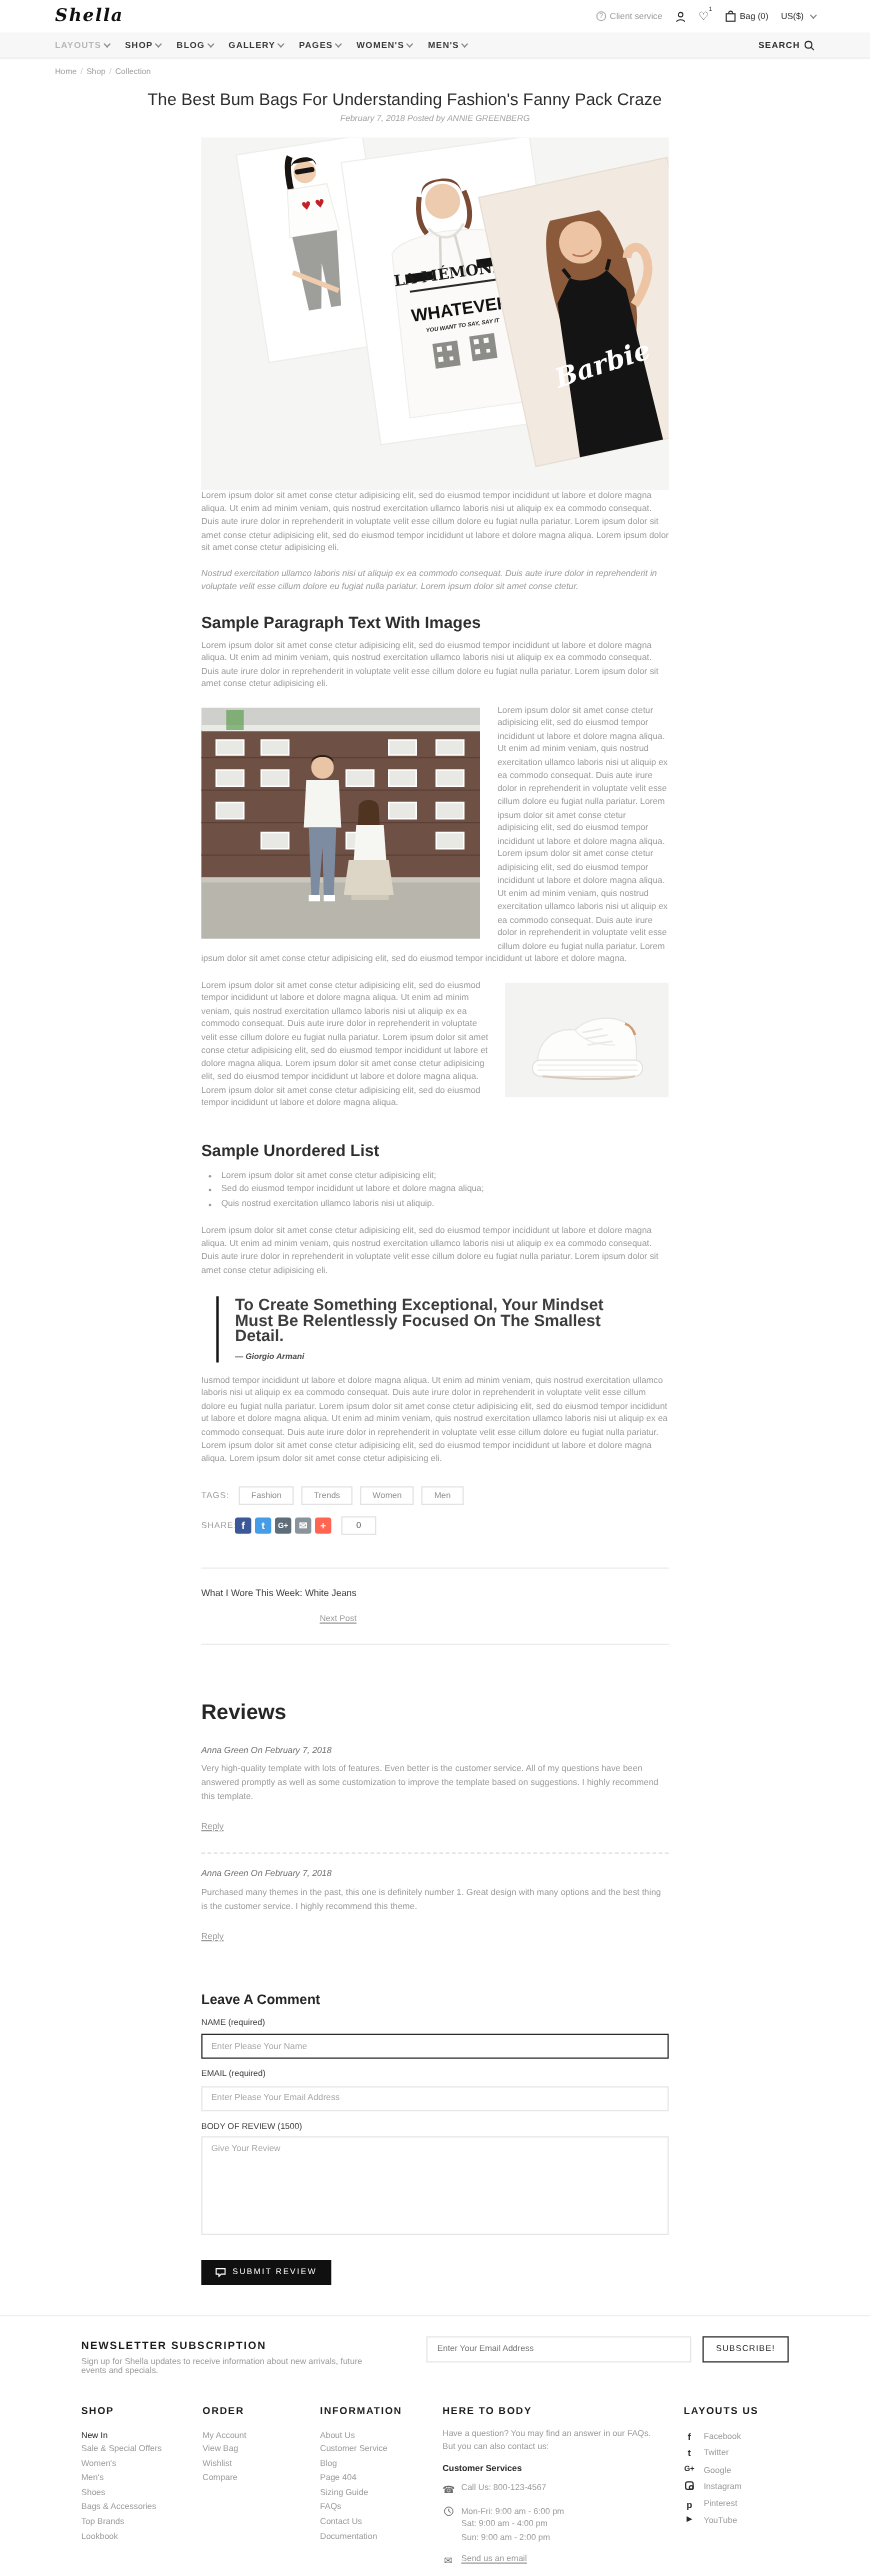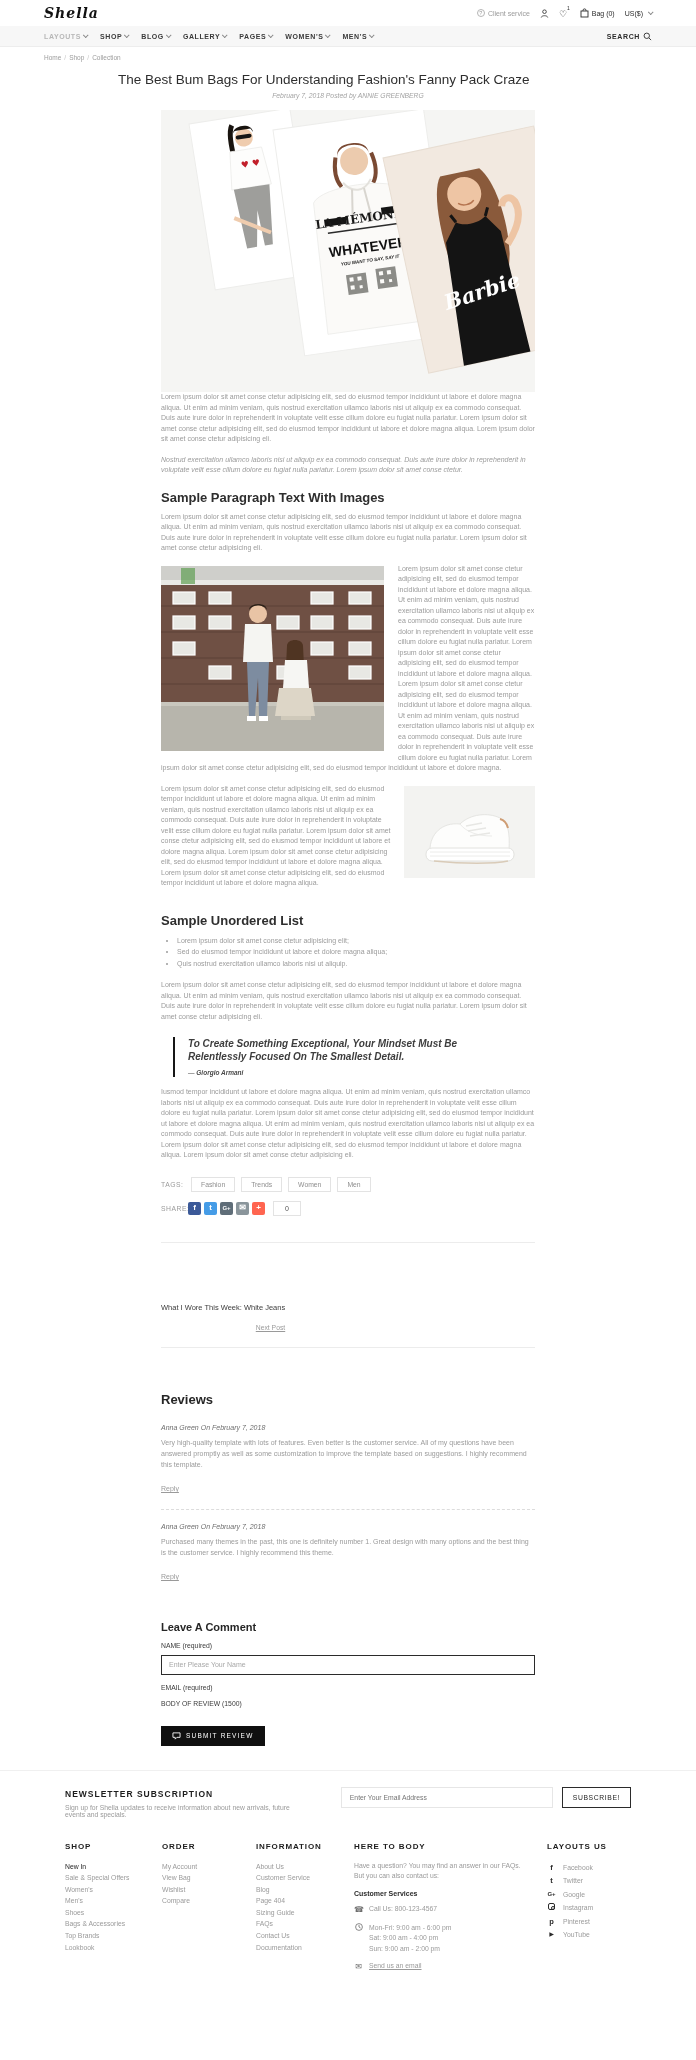--- a/index.html
+++ b/index.html
@@ -43,39 +43,39 @@
   .first-p { margin-top:9px; }
 
   .img-left { float:left; width:223px; height:185px; margin:2px 14px 3px 0; }
   .img-right { float:right; width:131px; height:92px; margin:2px 0 3px 12px; }
   .clearfix::after { content:""; display:block; clear:both; }
 
   ul.sample { margin:0 0 11px 16px; padding:0; }
   ul.sample li { font-size:7px; line-height:11.5px; color:#9b9b9b; }
 
   blockquote { border-left:2px solid #161616; margin:15px 0 10px 12px; padding:1px 0 1px 13px; }
-  .quote-text { font-size:10px; line-height:12.5px; font-style:italic; font-weight:bold; color:#3d3d3d; max-width:300px; }
+  .quote-text { font-size:13px; line-height:12.5px; font-weight:bold; color:#3d3d3d; max-width:300px; }
   .quote-cite { margin-top:6px; font-size:6.5px; font-style:italic; font-weight:bold; color:#4a4a4a; }
 
   .tags-row { display:flex; align-items:center; gap:6px; margin:16px 0 9px; }
   .row-label { font-size:6.8px; color:#9a9a9a; letter-spacing:0.5px; width:24px; }
   .tag-chip { border:1px solid #e3e3e3; padding:3px 9px; font-size:6.8px; color:#8f8f8f; background:#fff; }
 
   .share-row { display:flex; align-items:center; gap:3px; margin:0 0 4px; }
   .share-icon { width:13px; height:13px; border-radius:2px; display:flex; align-items:center; justify-content:center; color:#fff; font-size:8px; font-weight:bold; line-height:1; }
   .share-count { border:1px solid #e3e3e3; font-size:7px; color:#555; padding:3px 11px; margin-left:5px; }
 
   .post-nav { border-top:1px solid #ececec; border-bottom:1px solid #ececec; display:flex; justify-content:space-between; padding:15px 0 13px; margin-top:26px; }
   .pn-left { max-width:195px; }
-  .pn-right { max-width:195px; text-align:right;margin-top:45px; }
+  .pn-right { max-width:195px; text-align:right; }
   .pn-title { font-size:7.5px; line-height:10.5px; color:#3c3c3c; }
   .pn-link { display:inline-block; margin-top:11px; font-size:6.8px; color:#9a9a9a; text-decoration:underline; }
 
   .reviews { margin-top:44px; }
-  .reviews-h { font-size:13px; font-weight:bold; color:#262626; margin:0 0 17px; }
+  .reviews-h { font-size:17px; font-weight:bold; color:#262626; margin:0 0 17px; }
   .review-meta { font-size:7px; font-style:italic; color:#6e6e6e; margin-bottom:6px; }
   .review-body { font-size:7px; line-height:11px; color:#9b9b9b; margin:0 0 7px; }
   .reply { font-size:7px; color:#9a9a9a; text-decoration:underline; }
   .review-sep { border-top:1px dashed #dcdcdc; margin:14px 0 13px; }
 
   .comment { margin-top:38px; }
   .comment-h { font-size:11px; font-weight:bold; color:#262626; margin:0 0 4px; }
   .form-label { font-size:6.8px; color:#3a3a3a; margin:9px 0 4px; }
   .txt { width:100%; height:20px; border:1px solid #e6e6e6; background:#fff; font-size:7px; padding:0 7px; color:#9a9a9a; font-family:"Liberation Sans",sans-serif; }
   .txt.focused { border:1px solid #2b2b2b; }
@@ -385,21 +385,23 @@
       <p class="review-body">Purchased many themes in the past, this one is definitely number 1. Great design with many options and the best thing is the customer service. I highly recommend this theme.</p>
       <span class="reply">Reply</span>
     </div>
   </div>
 
   <div class="comment">
     <h2 class="comment-h">Leave A Comment</h2>
     <div class="form-label">NAME (required)</div>
     <input class="txt focused" type="text" placeholder="Enter Please Your Name" style="">
     <div class="form-label">EMAIL (required)</div>
+    <input class="txt" type="text" placeholder="Enter Please Your Email Address" style="">
     <div class="form-label">BODY OF REVIEW (1500)</div>
+    <textarea class="txt" placeholder="Give Your Review" style=""></textarea>
     <button class="submit-btn">
       <svg width="9" height="8" viewBox="0 0 10 9">
           <path d="M1 1 H9 V6 H5.5 L3.5 8 V6 H1 Z" fill="none" stroke="#fff" stroke-width="1"></path>
         </svg>
       <span>SUBMIT REVIEW</span>
     </button>
   </div>
 </div>
 
 <footer>

